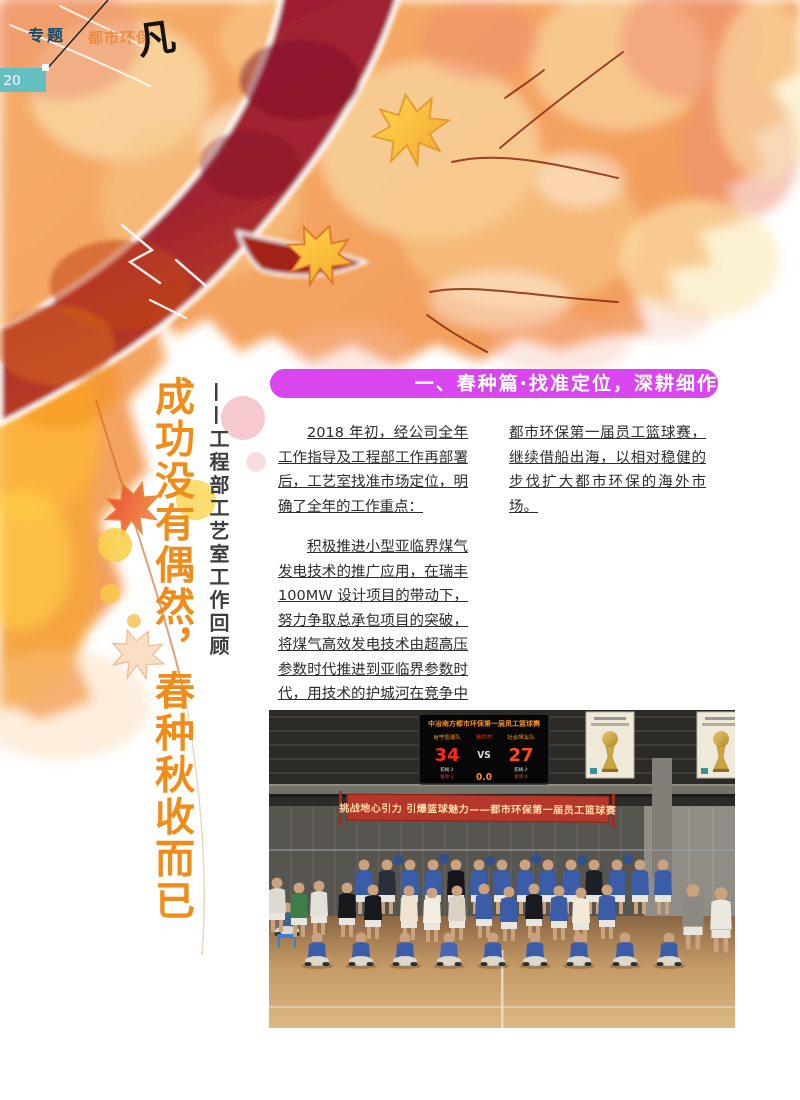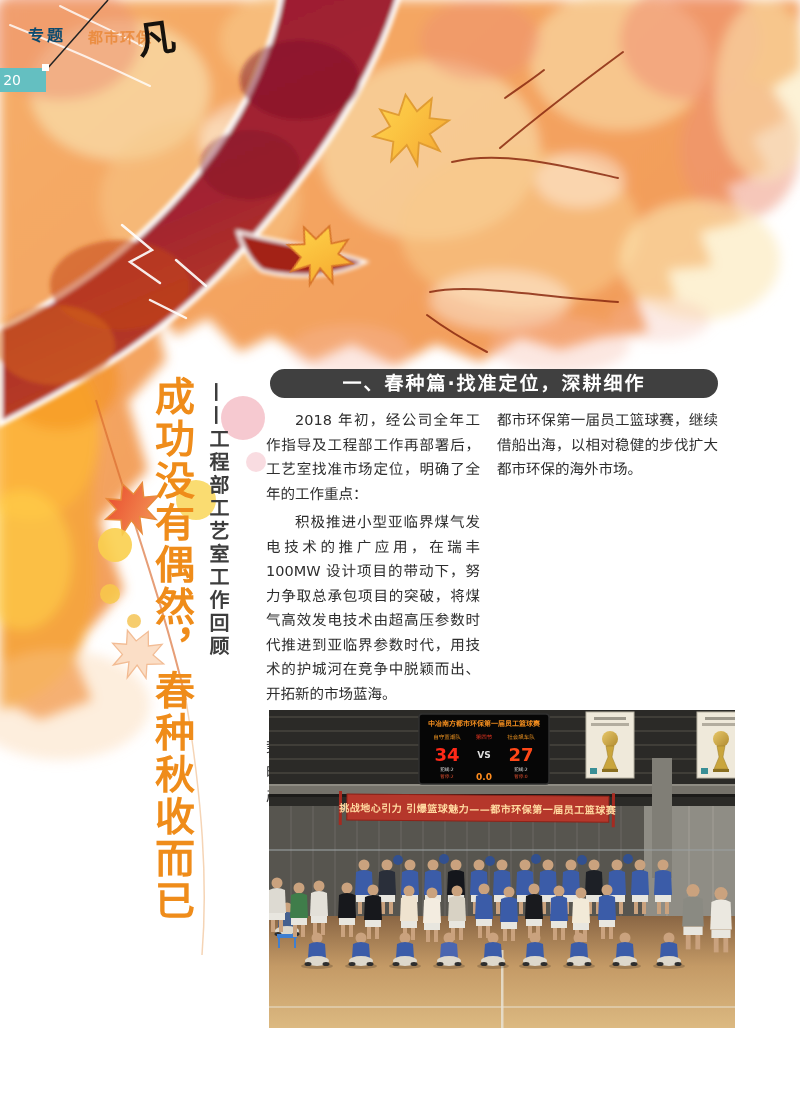--- a/index.html
+++ b/index.html
@@ -12,26 +12,26 @@
   .calli{position:absolute;left:137px;top:8px;font-size:38px;font-family:"DejaVu Serif","Liberation Serif",serif;font-weight:bold;color:#16120d;transform:rotate(-8deg);z-index:4;}
   .pagetab{position:absolute;left:0;top:68px;width:46px;height:24px;background:#64bfc1;color:#fff;
            font-size:14px;line-height:24px;text-align:right;padding-right:25px;box-sizing:border-box;z-index:4;}
   .pagetab .sq{position:absolute;right:-3px;top:-4px;width:7px;height:7px;background:#fff;}
 
   .vtitle{position:absolute;left:150px;top:376px;margin:0;writing-mode:vertical-rl;
           font-size:40px;line-height:1.1;font-weight:bold;color:#ef8c1a;letter-spacing:2px;z-index:3;}
   .vsub{position:absolute;left:204px;top:382px;writing-mode:vertical-rl;
         font-size:20px;font-weight:600;color:#3d3d3d;letter-spacing:3px;z-index:3;}
 
-  .banner-head{position:absolute;left:270px;top:369px;width:448px;height:29px;background:#404040;
-               border-radius:15px;color:#fff;font-size:19px;font-weight:bold;text-align:center;
+  .banner-head{position:absolute;left:270px;top:369px;width:448px;height:29px;background:#d946ef;
+               border-radius:15px;color:#fff;font-size:19px;font-weight:bold;text-align:right;
                line-height:29px;letter-spacing:2px;z-index:3;}
 
   .col{position:absolute;top:404px;color:#2e2e2e;font-size:14.5px;line-height:24.5px;text-align:justify;z-index:3;}
-  .col p{margin:4px;}
+  .col p{margin:16px;text-decoration:underline;}
   .col .ind{text-indent:2em;}
   .col-l{left:262px;width:222px;}
   .col-r{left:493px;width:229px;}
 
   .photo{position:absolute;left:269px;top:710px;width:466px;height:394px;z-index:3;}
   .photo svg{display:block;}
 </style>
 </head>
 <body>
 

